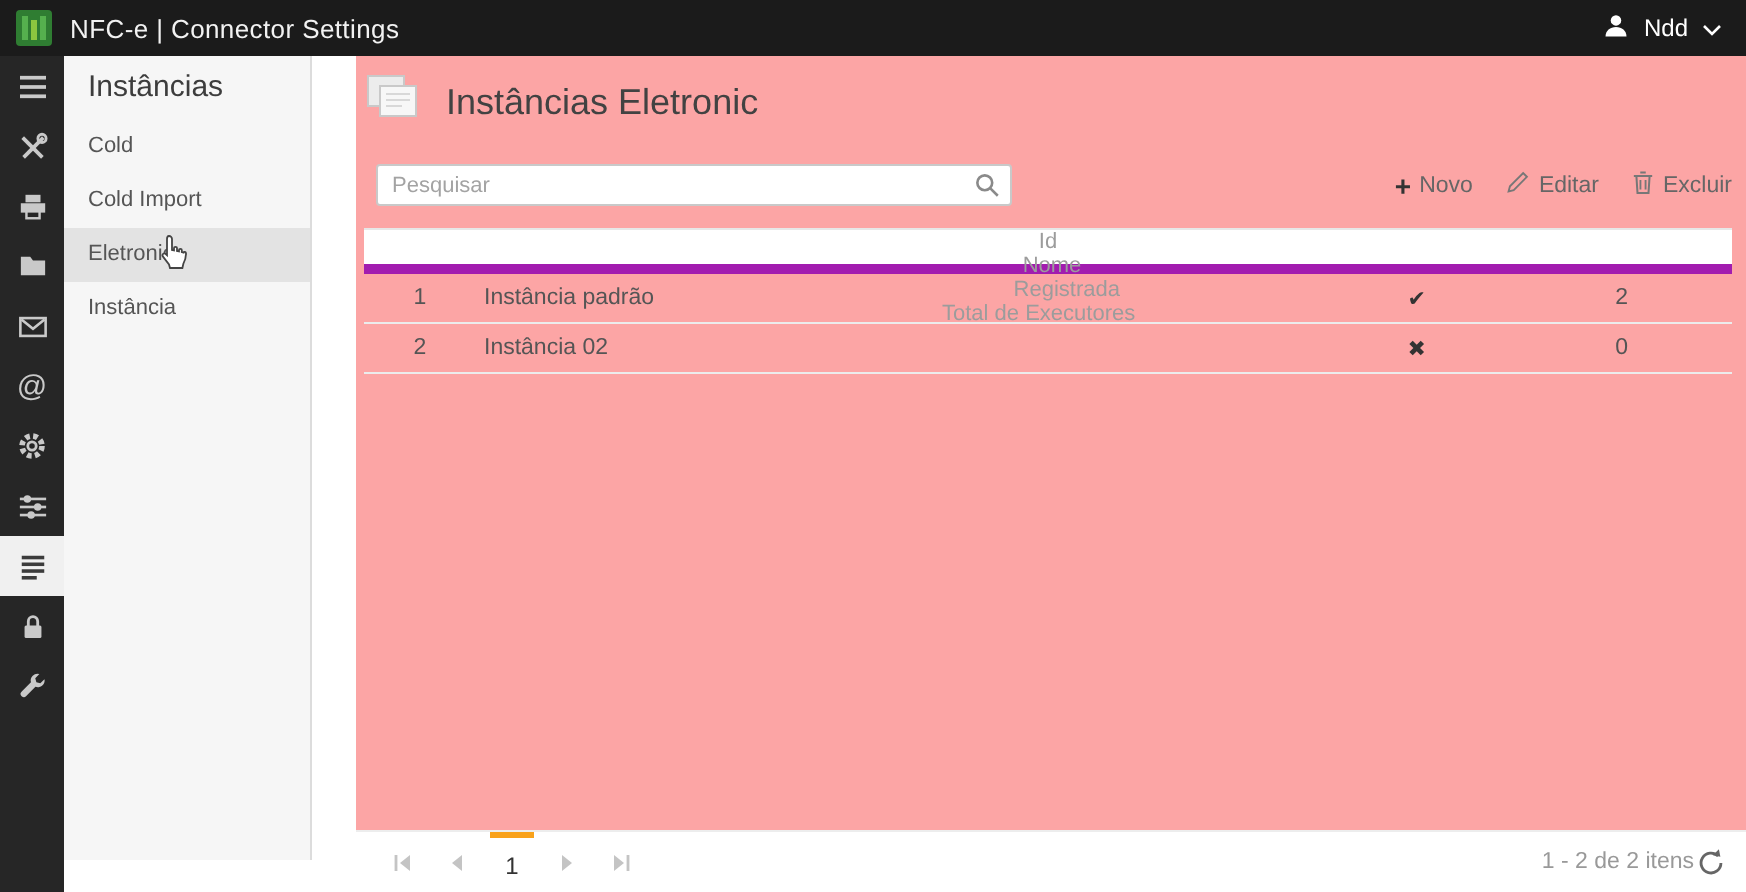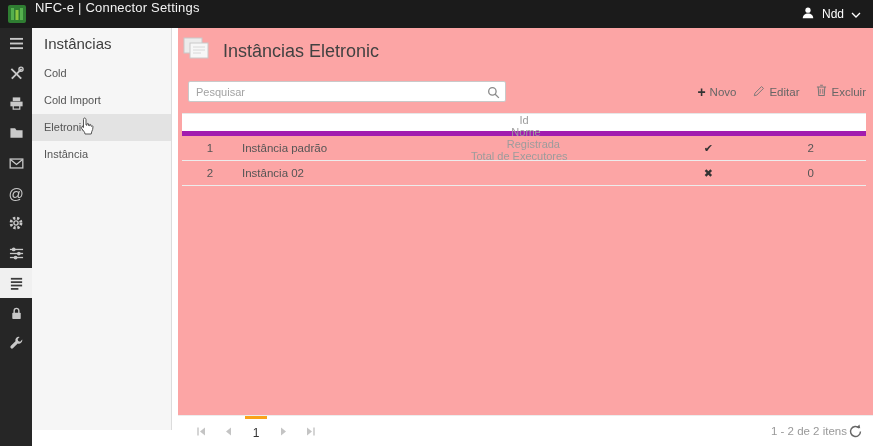--- a/index.html
+++ b/index.html
@@ -6,39 +6,39 @@
   body { margin: 0; background: #888; }
   .page {
     position: relative; width: 873px; height: 446px;
     background: #fff; overflow: hidden;
     font-family: "Liberation Sans", sans-serif;
   }
 
   
   .topbar {
     position: absolute; top: 0; left: 0; right: 0; height: 28px;
-    background: #1b1b1b; display: flex; 
+    background: #1b1b1b; display: flex; align-items: center;
     padding: 0 12px 0 8px; gap: 9px;
   }
   .logo { display: flex; align-items: center; }
   .topbar-title { color: #f2f2f2; font-size: 13px; letter-spacing: .2px; }
   .topbar-right { margin-left: auto; display: flex; align-items: center; gap: 7px; color: #fff; font-size: 12px; cursor: pointer; }
 
   
   .rail { position: absolute; top: 28px; left: 0; bottom: 0; width: 32px; background: #262626; }
   .rail-icon {
     width: 32px; height: 30px; display: flex; align-items: center; justify-content: center;
     color: #c9c9c9; cursor: pointer;
   }
   .rail-icon.selected { background: #f0f0f0; color: #3c3c3c; }
   .at-glyph { font-size: 15px; line-height: 1; }
 
   
   .panel {
-    position: absolute; top: 28px; left: 32px; bottom: 16px; width: 140px;
+    position: absolute; top: 28px; left: 32px; bottom: 16px; width: 124px;
     background: #f6f6f6; border-right: 1px solid #dcdcdc;
   }
   .panel-title { padding: 7px 12px 8px; font-size: 15px; color: #3d3d3d; }
   .nav-item { height: 27px; line-height: 27px; padding-left: 12px; font-size: 11px; color: #555; cursor: pointer; white-space: nowrap; }
   .nav-item.selected { background: #e3e3e3; }
 
   
   .main { position: absolute; top: 28px; left: 178px; right: 0; bottom: 0; background: #fca5a5; }
   .main-header { display: flex; align-items: center; gap: 11px; padding: 8px 8px 0 4px; }
   .main-title { font-size: 18px; color: #424242; }

